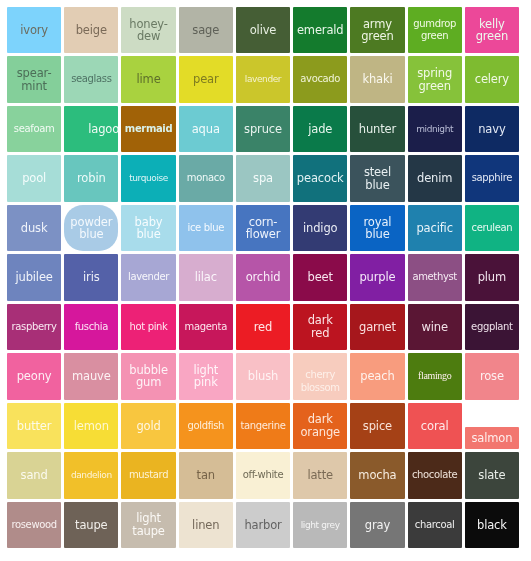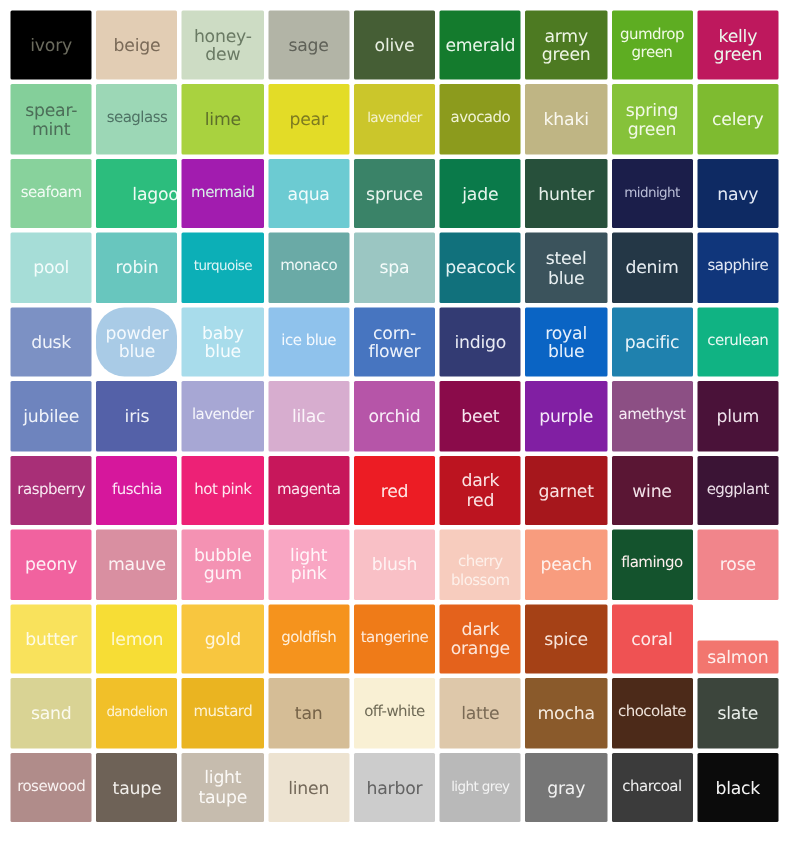--- a/index.html
+++ b/index.html
@@ -45,21 +45,21 @@
     white-space: pre-line;
     word-break: normal;
   }
   .sz-sm .swatch-label { font-size: 10px; letter-spacing: -0.35px; }
   .sz-xs .swatch-label { font-size: 9px;  letter-spacing: -0.4px; }
 </style>
 </head>
 <body style="background: rgb(255, 255, 255);">
 
 <div id="palette-grid" style="background: rgb(255, 255, 255); grid-template-columns: repeat(9, 1fr); grid-template-rows: repeat(11, 1fr);">
-    <div class="swatch sz-md" style="background: #000000;">
+    <div class="swatch sz-md" style="background: #7dd3fc;">
       <span class="swatch-label" style="color: rgb(107, 107, 94);">ivory</span>
     </div>
     <div class="swatch sz-md" style="background: rgb(226, 205, 180);">
       <span class="swatch-label" style="color: rgb(122, 106, 88);">beige</span>
     </div>
     <div class="swatch sz-md" style="background: rgb(205, 220, 196);">
       <span class="swatch-label" style="color: rgb(106, 122, 100);">honey-
 dew</span>
     </div>
     <div class="swatch sz-md" style="background: rgb(178, 180, 166);">
@@ -72,21 +72,21 @@
       <span class="swatch-label" style="color: rgb(233, 246, 234);">emerald</span>
     </div>
     <div class="swatch sz-md" style="background: rgb(77, 122, 34);">
       <span class="swatch-label" style="color: rgb(238, 245, 228);">army
 green</span>
     </div>
     <div class="swatch sz-sm" style="background: rgb(94, 173, 34);">
       <span class="swatch-label" style="color: rgb(241, 250, 230);">gumdrop
 green</span>
     </div>
-    <div class="swatch sz-md" style="background: #be185d;">
+    <div class="swatch sz-md" style="background: #ec4899;">
       <span class="swatch-label" style="color: rgb(236, 249, 238);">kelly
 green</span>
     </div>
     <div class="swatch sz-md" style="background: rgb(132, 207, 154);">
       <span class="swatch-label" style="color: rgb(76, 110, 88);">spear-
 mint</span>
     </div>
     <div class="swatch sz-sm" style="background: rgb(156, 215, 182);">
       <span class="swatch-label" style="color: rgb(79, 115, 101);">seaglass</span>
     </div>
@@ -111,21 +111,21 @@
     </div>
     <div class="swatch sz-md" style="background: rgb(126, 187, 48);">
       <span class="swatch-label" style="color: rgb(241, 249, 229);">celery</span>
     </div>
     <div class="swatch sz-sm" style="background: rgb(136, 210, 156);">
       <span class="swatch-label" style="color: rgb(242, 251, 244);">seafoam</span>
     </div>
     <div class="swatch sz-md" style="background: rgb(44, 189, 125); padding-left: 24px;">
       <span class="swatch-label" style="color: rgb(239, 250, 244);">lagoon</span>
     </div>
-    <div class="swatch sz-sm" style="background: #a21caf;">
+    <div class="swatch sz-sm" style="background: #a16207; font-weight: bold;">
       <span class="swatch-label" style="color: rgb(217, 240, 233);">mermaid</span>
     </div>
     <div class="swatch sz-md" style="background: rgb(108, 203, 210);">
       <span class="swatch-label" style="color: rgb(241, 251, 252);">aqua</span>
     </div>
     <div class="swatch sz-md" style="background: rgb(58, 131, 104);">
       <span class="swatch-label" style="color: rgb(232, 243, 238);">spruce</span>
     </div>
     <div class="swatch sz-md" style="background: rgb(10, 122, 74);">
       <span class="swatch-label" style="color: rgb(231, 245, 237);">jade</span>
@@ -270,21 +270,21 @@
     <div class="swatch sz-md" style="background: rgb(249, 192, 198);">
       <span class="swatch-label" style="color: rgb(254, 242, 243);">blush</span>
     </div>
     <div class="swatch sz-sm" style="background: rgb(247, 204, 190);">
       <span class="swatch-label" style="color: rgb(253, 240, 234); margin-top: 11px;">cherry
 blossom</span>
     </div>
     <div class="swatch sz-md" style="background: rgb(248, 156, 126);">
       <span class="swatch-label" style="color: rgb(254, 242, 237);">peach</span>
     </div>
-    <div class="swatch sz-sm" style="background: #14532d;">
+    <div class="swatch sz-sm" style="background: #4d7c0f; font-family: Liberation Serif, serif;">
       <span class="swatch-label" style="color: rgb(254, 240, 238);">flamingo</span>
     </div>
     <div class="swatch sz-md" style="background: rgb(241, 133, 139);">
       <span class="swatch-label" style="color: rgb(253, 239, 240);">rose</span>
     </div>
     <div class="swatch sz-md" style="background: rgb(249, 226, 92);">
       <span class="swatch-label" style="color: rgb(253, 251, 231);">butter</span>
     </div>
     <div class="swatch sz-md" style="background: rgb(247, 221, 53);">
       <span class="swatch-label" style="color: rgb(253, 248, 209);">lemon</span>

